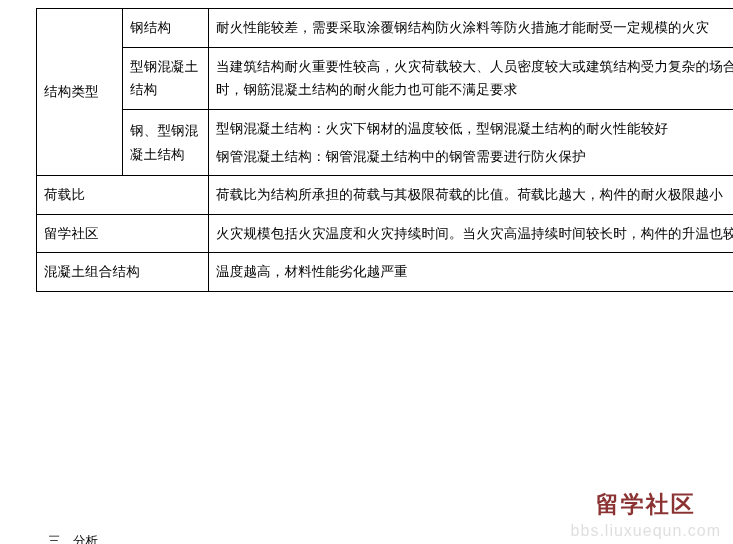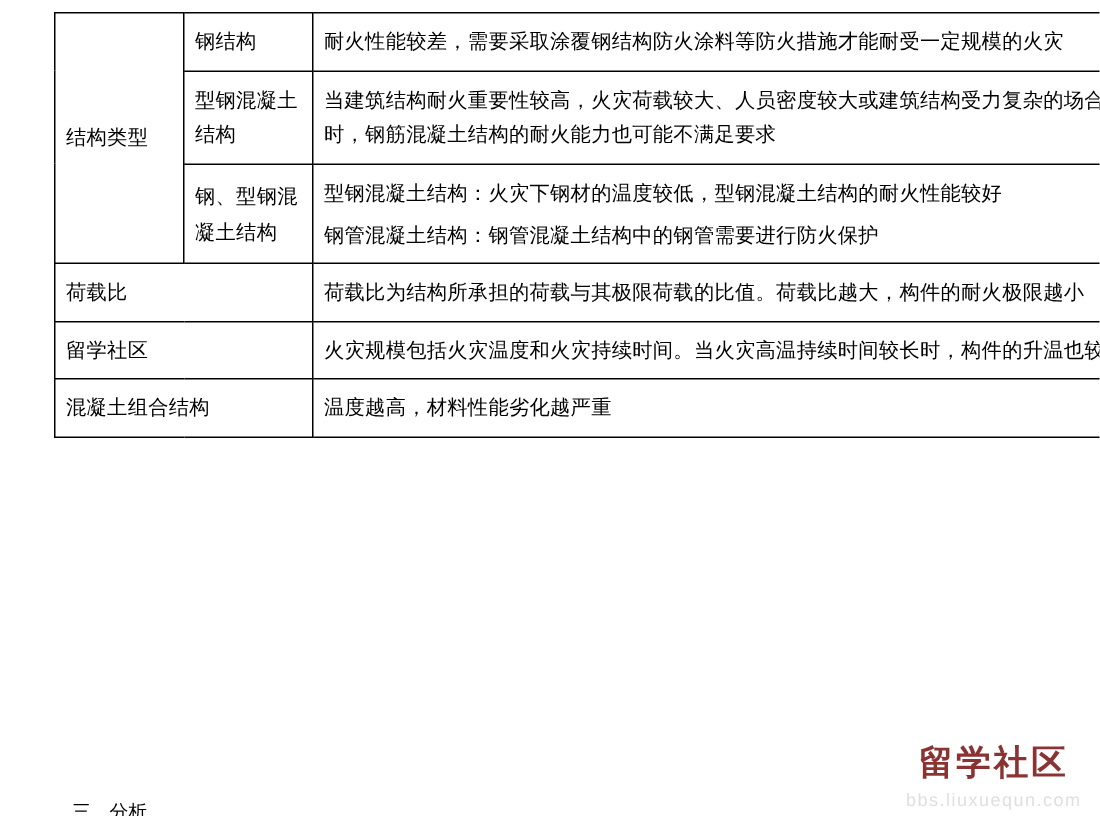--- a/index.html
+++ b/index.html
@@ -58,21 +58,21 @@
     pointer-events: none;
   }
   .watermark .wm-main {
     font-size: 23px;
     color: #7f1d1d;
     font-weight: bold;
     letter-spacing: 2px;
     font-family: Liberation Sans, sans-serif;
   }
   .watermark .wm-sub {
-    font-size: 12px;
+    font-size: 16px;
     color: #dcdcdc;
     letter-spacing: 1px;
     margin-top: 2px;
     font-family: "Liberation Sans", sans-serif;
   }
   .footnote {
     position: absolute;
     left: 48px;
     bottom: 2px;
     font-size: 12.5px;

